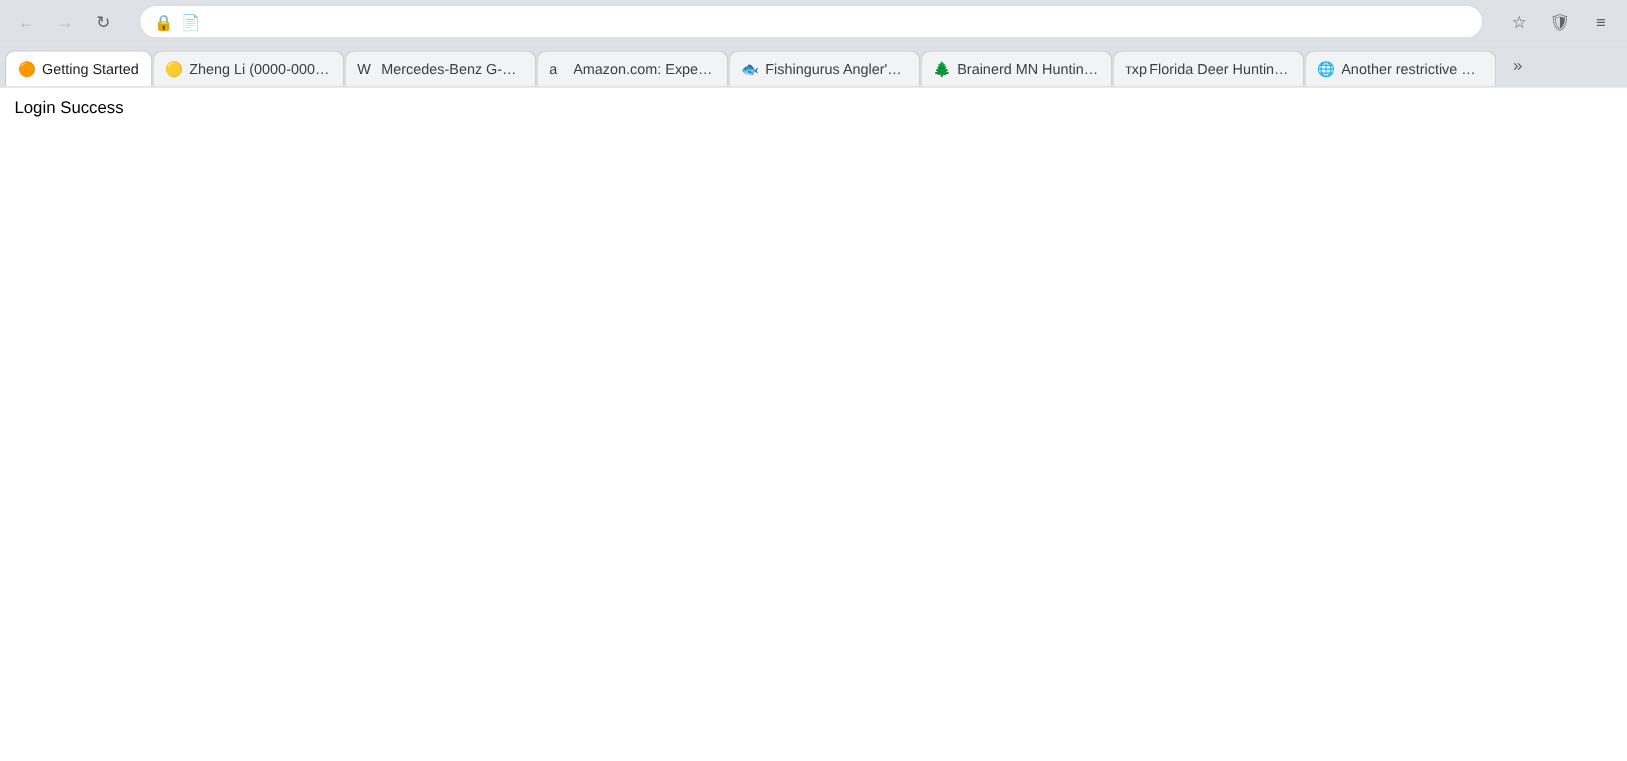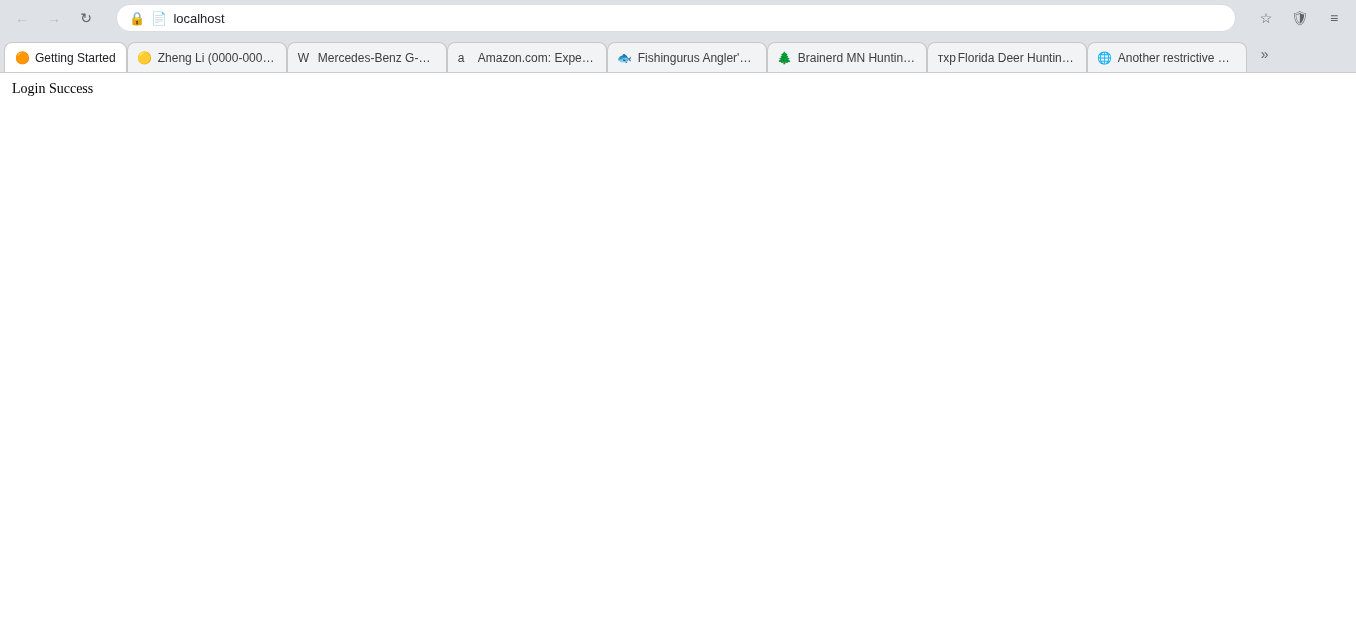--- a/index.html
+++ b/index.html
@@ -164,40 +164,39 @@
     
     .page-content {
       padding: 8px 12px;
       background: #fff;
       min-height: 560px;
     }
 
     .login-success-text {
       font-size: 14px;
       color: #000;
-      font-family: Liberation Serif, serif;
+      font-family: Liberation Sans, sans-serif;
     }
   </style>
 </head>
 <body>
 
 <div class="browser-chrome">
 
   <div class="title-bar">
 
     <div class="nav-controls">
       <button class="nav-btn disabled">←</button>
       <button class="nav-btn disabled">→</button>
       <button class="nav-btn">↻</button>
     </div>
 
     <div class="address-bar-container">
       <span class="security-icon">🔒</span>
       <span class="page-icon">📄</span>
-      <span class="address-bar-url">localhost</span>
     </div>
 
     <div class="toolbar-right">
       <button class="toolbar-btn">☆</button>
       <button class="toolbar-btn">🛡</button>
       <button class="toolbar-btn">≡</button>
     </div>
 
   </div>
 

